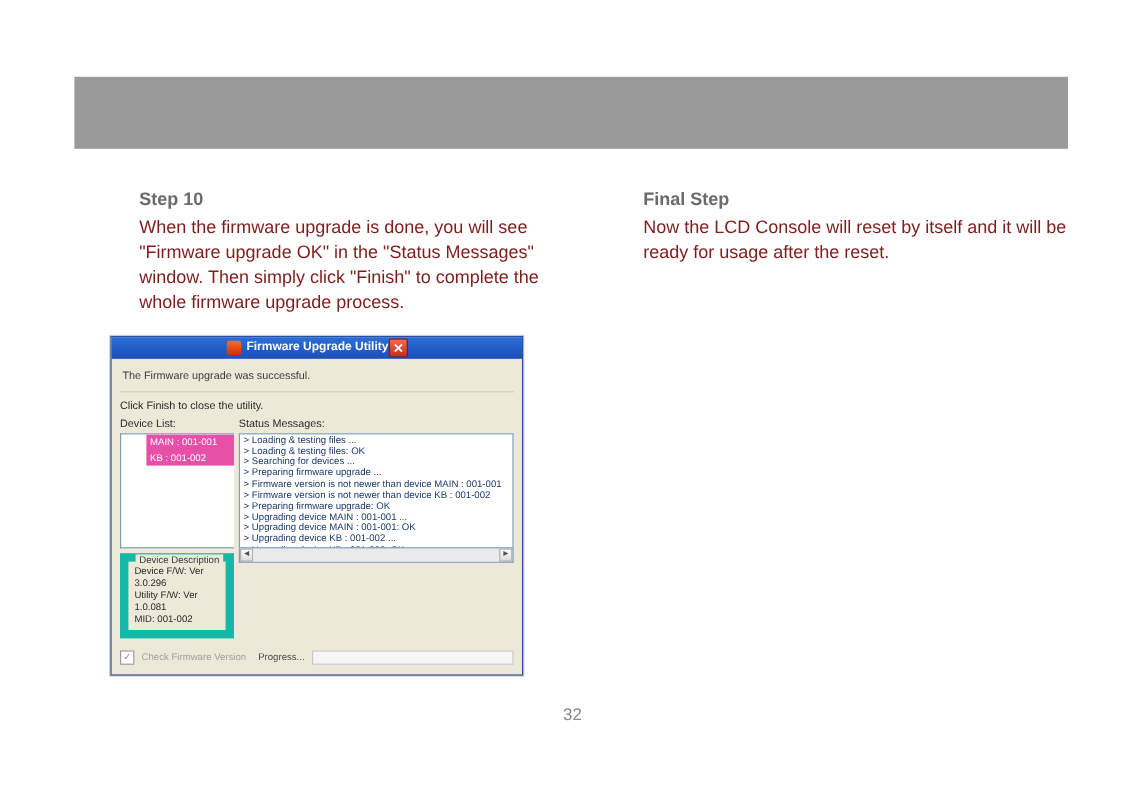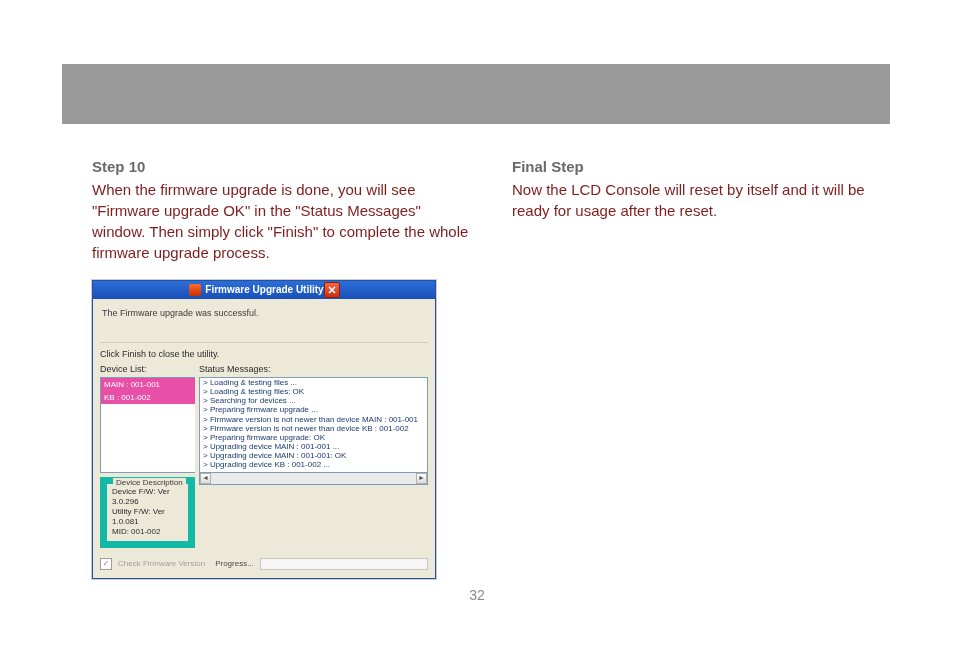--- a/index.html
+++ b/index.html
@@ -29,20 +29,21 @@
   .columns {
     position: absolute;
     top: 156px;
     left: 92px;
     width: 800px;
     display: flex;
     gap: 40px;
   }
   .col {
     width: 380px;
+    margin-left: 24px;
   }
   .step-title {
     font-weight: bold;
     color: #6a6a6a;
     margin-bottom: 2px;
   }
   .step-body {
     color: #7f1d1d;
   }
   .page-num {
@@ -101,21 +102,21 @@
     justify-content: center;
   }
   .close-btn svg { display:block; }
   .win-body {
     padding: 5px 7px 8px 7px;
   }
   .banner {
     font-size: 9px;
     color: #3a3a3a;
     margin-bottom: 5px;
-    padding: 3px 2px 22px 2px;
+    padding: 3px 2px 6px 2px;
     border-bottom: 1px solid #d0cdbf;
   }
   .instr {
     font-size: 9px;
     margin: 3px 0 2px 0;
   }
   .grid {
     display: flex;
     gap: 4px;
   }
@@ -138,20 +139,21 @@
     height: 94px;
     background: #fff;
     border: 1px solid #7f9db9;
     border-right: none;
     font-size: 8px;
     overflow: hidden;
   }
   .device-list .li {
     padding: 1px 3px;
     white-space: nowrap;
+    margin-left: 21px;
   }
   .device-list .hl {
     background: #e84fa6;
     color: #fff;
   }
   .status-box {
     height: 94px;
     background: #fff;
     border: 1px solid #7f9db9;
     font-size: 8px;

